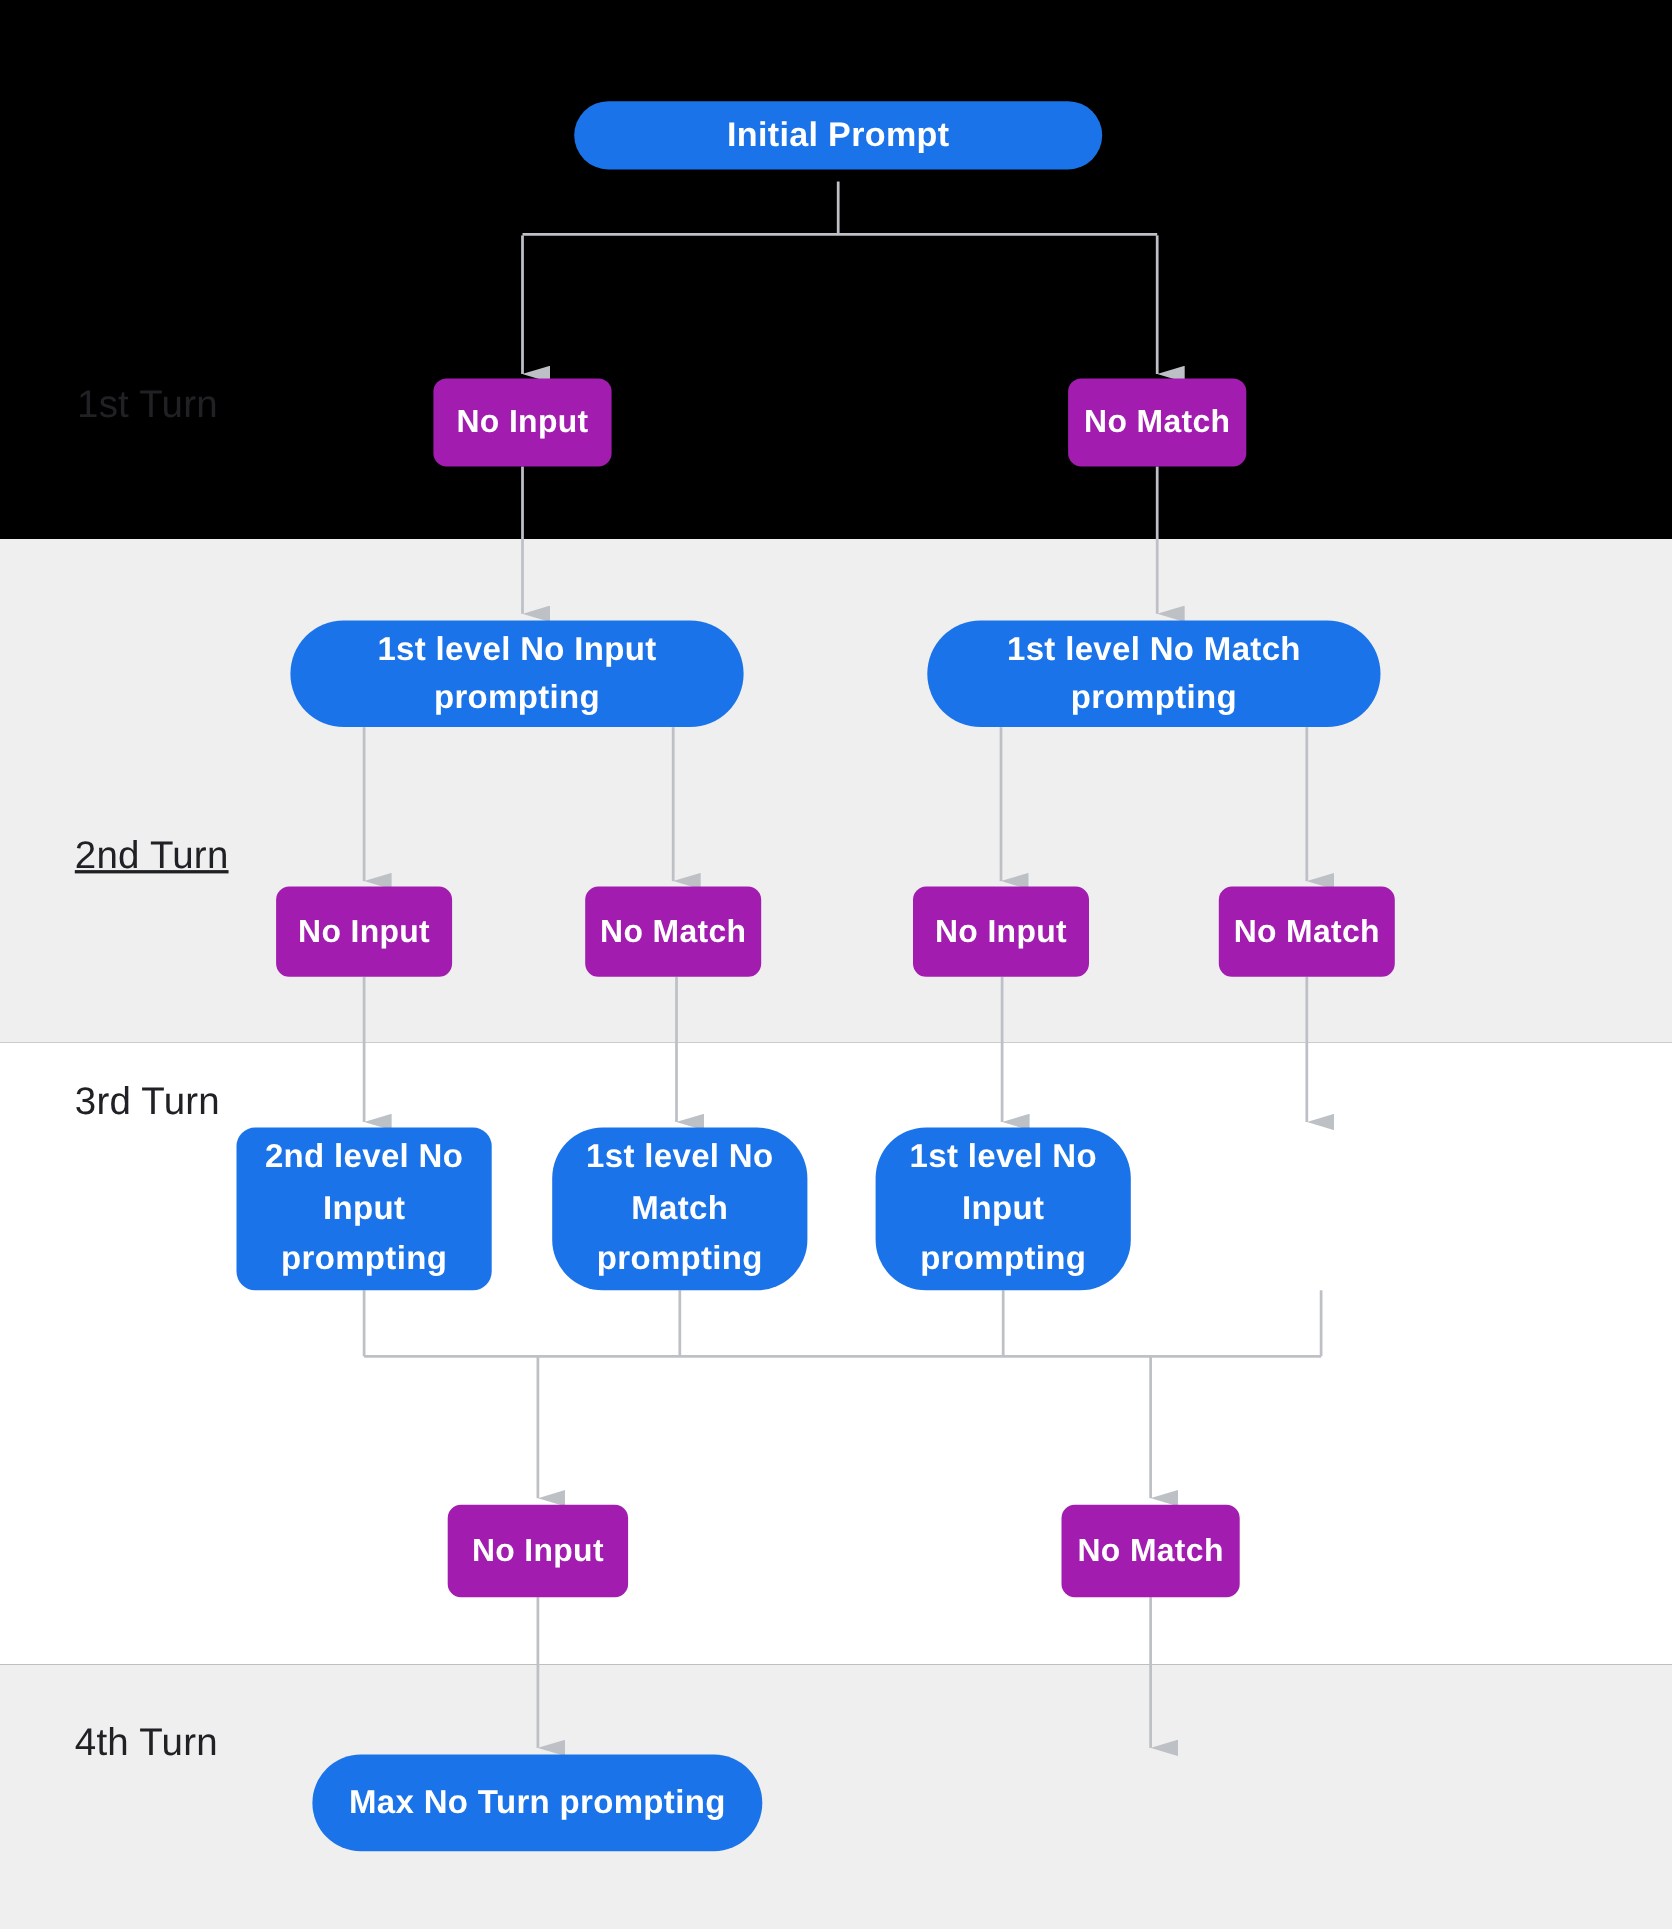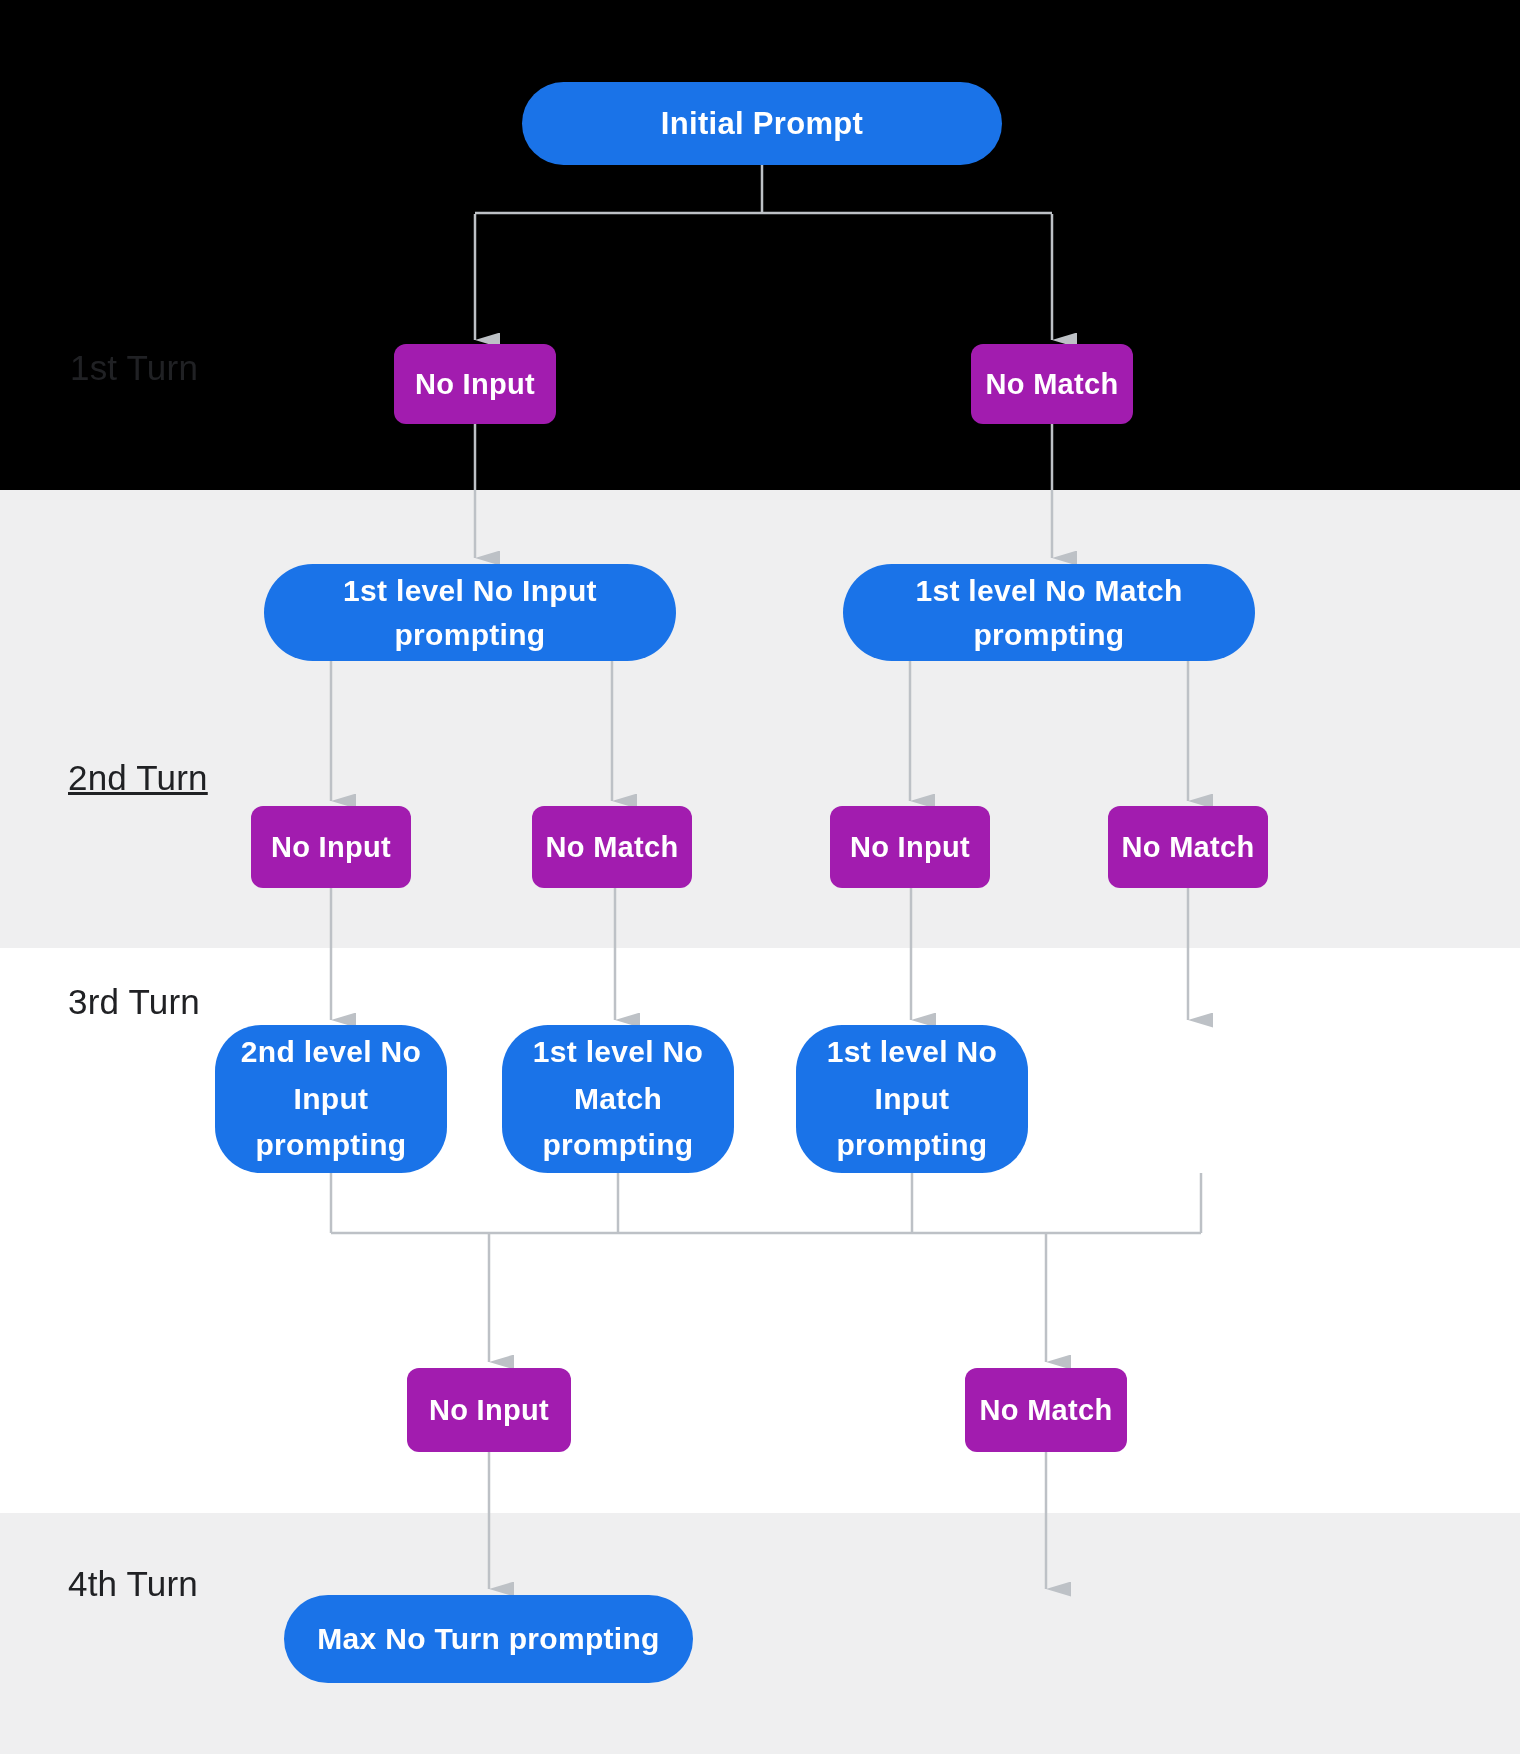--- a/index.html
+++ b/index.html
@@ -30,32 +30,32 @@
   
   .node{
     position:absolute;
     display:flex;align-items:center;justify-content:center;
     text-align:center;color:#ffffff;
     font-weight:600;letter-spacing:.3px;
     box-sizing:border-box;
   }
   .node-blue{background:#1a73e8;}
   .node-green{background:#a21caf;border-radius:12px;font-size:29px;}
-  .n-initial{left:522px;top:82px;width:480px;height:83px;font-size:31px;border-radius:42px;}
+  .n-initial{left:522px;top:92px;width:480px;height:62px;font-size:31px;border-radius:42px;}
   .n-t1-no-input{left:394px;top:344px;width:162px;height:80px;}
   .n-t1-no-match{left:971px;top:344px;width:162px;height:80px;}
   .n-t2-prompt{top:564px;width:412px;height:97px;border-radius:49px;font-size:30px;line-height:1.45;padding:0 28px;}
   .n-t2-prompt-left{left:264px;}
   .n-t2-prompt-right{left:843px;}
   .n-t2-g1{left:251px;top:806px;width:160px;height:82px;}
   .n-t2-g2{left:532px;top:806px;width:160px;height:82px;}
   .n-t2-g3{left:830px;top:806px;width:160px;height:82px;}
   .n-t2-g4{left:1108px;top:806px;width:160px;height:82px;}
   .n-t3{top:1025px;width:232px;height:148px;border-radius:46px;font-size:30px;line-height:1.56;padding:0 8px;}
-  .n-t3-1{left:215px;}
+  .n-t3-1{left:215px;border-radius:17px;}
   .n-t3-2{left:502px;}
   .n-t3-3{left:796px;}
   .n-t3-4{left:1085px;}
   .n-t4-no-input{left:407px;top:1368px;width:164px;height:84px;}
   .n-t4-no-match{left:965px;top:1368px;width:162px;height:84px;}
   .n-t4-pill{top:1595px;height:88px;border-radius:44px;font-size:30px;}
   .n-t4-pill-left{left:284px;width:409px;}
   .n-t4-pill-right{left:839px;width:410px;}
 </style>
 </head>

